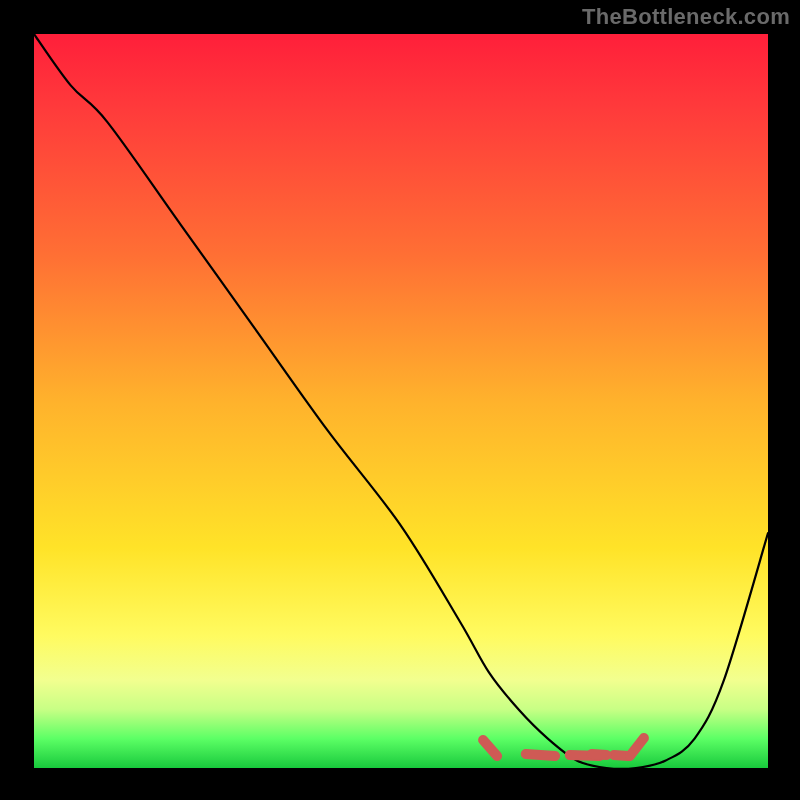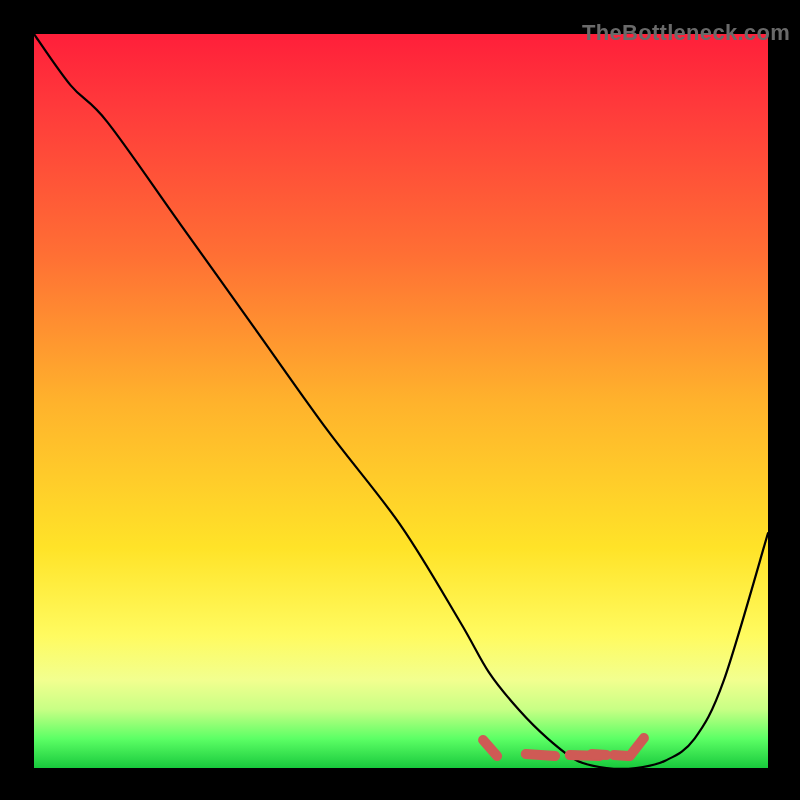--- a/index.html
+++ b/index.html
@@ -12,21 +12,21 @@
     font-family: Arial, Helvetica, sans-serif;
   }
   .frame {
     position: relative;
     width: 800px;
     height: 800px;
     background: #000;
   }
   .watermark {
     position: absolute;
-    top: 20px;
+    top: 4px;
     right: 10px;
     color: #6a6a6a;
     font-size: 22px;
     font-weight: 600;
     letter-spacing: 0.3px;
     z-index: 5;
   }
   .plot-area {
     position: absolute;
     left: 34px;

